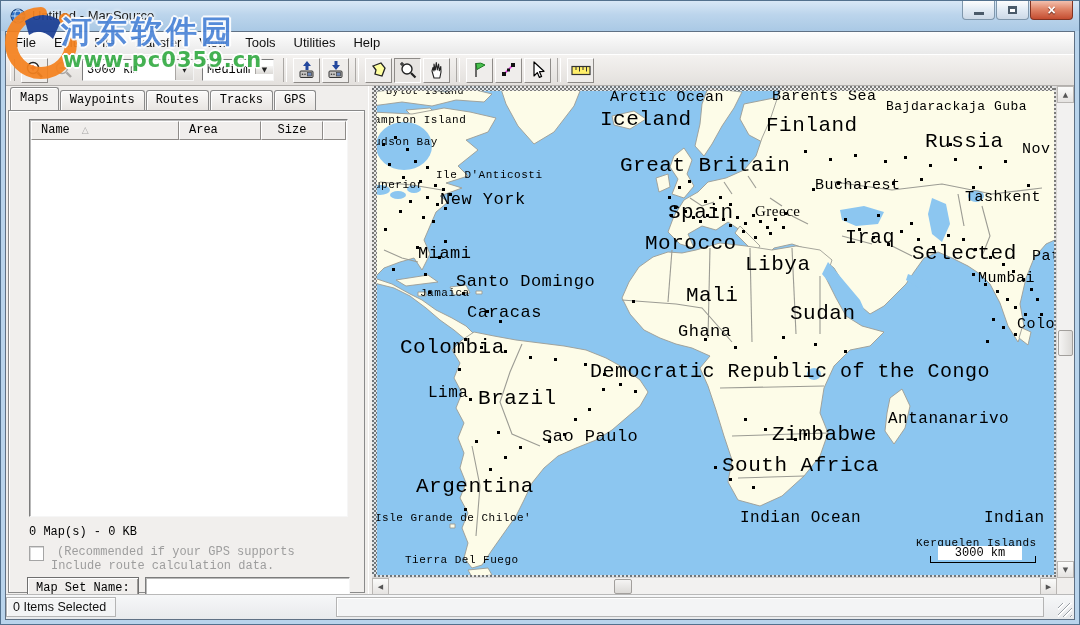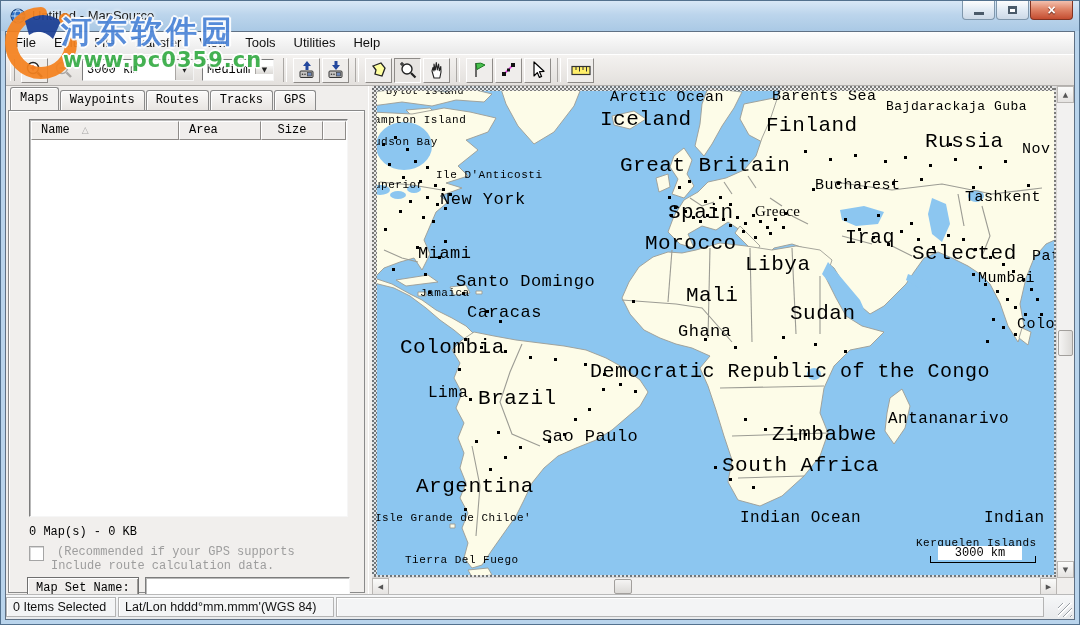--- a/index.html
+++ b/index.html
@@ -590,21 +590,20 @@
       <div class="hscroll">
         <div class="sbtn" style="left:0;top:0;">◀</div>
         <div class="sthumb hthumb"></div>
         <div class="sbtn" style="right:0;top:0;">▶</div>
       </div>
       <div class="corner"></div>
     </div>
 
     <div class="statusbar">
       <div class="spanel sp1">0 Items Selected</div>
-      <div class="spanel sp2">Lat/Lon hddd°mm.mmm'(WGS 84)</div>
       <div class="spanel sp3"></div>
       <div class="sgrip"></div>
     </div>
   </div>
 
   <div class="watermark">
     <svg class="wm-logo" width="76" height="76" viewBox="0 0 76 76">
       <path d="M38,8 a30,30 0 1 0 30,30" fill="none" stroke="#f5821f" stroke-width="12" stroke-linecap="round"></path>
       <path d="M22,16 Q40,4 58,16 L50,34 Q38,22 26,30 Z" fill="#1c3f94"></path>
       <circle cx="62" cy="14" r="6" fill="#f5821f"></circle>

